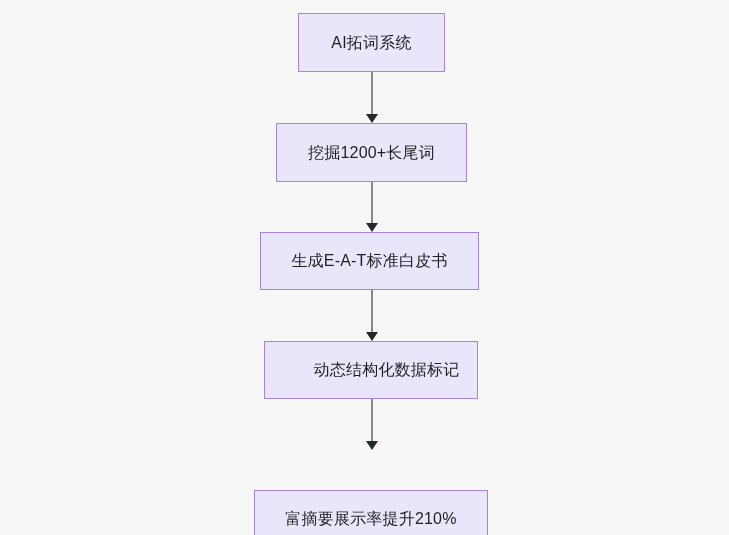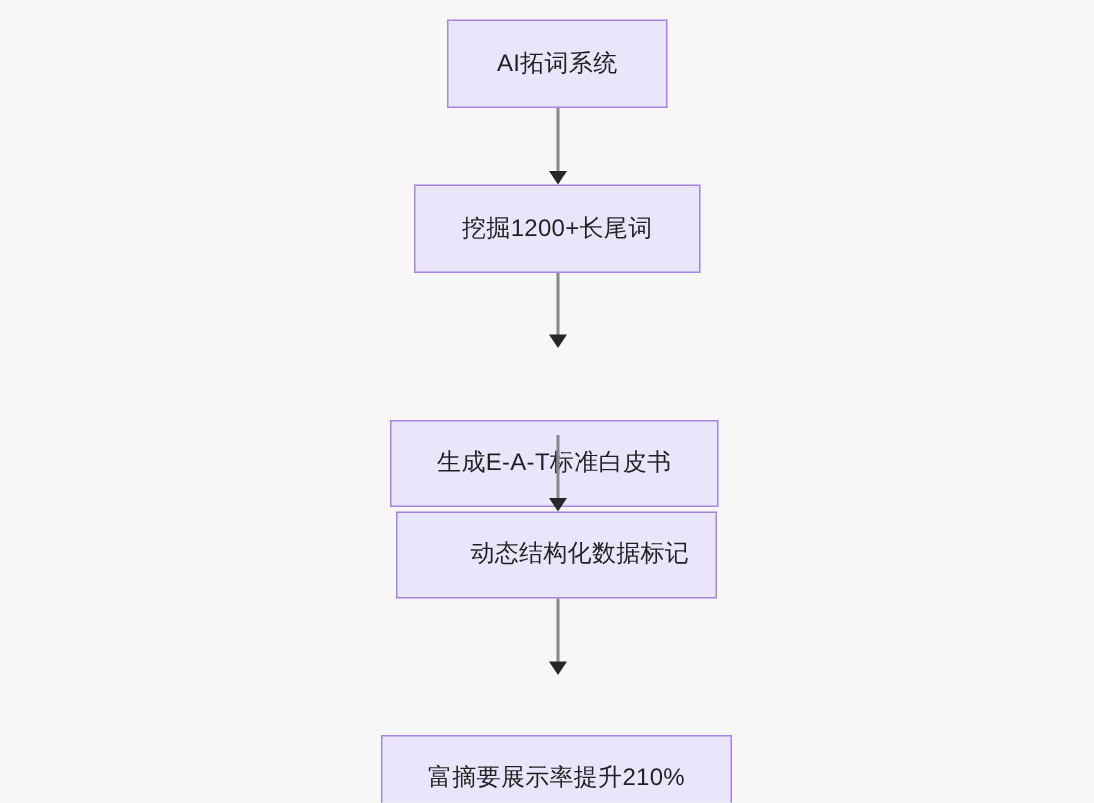--- a/index.html
+++ b/index.html
@@ -63,21 +63,21 @@
 <div id="flowchart">
 
   <div class="node" style="left: 298px; top: 13px; width: 147px; height: 59px; background: rgb(233, 230, 251); border-color: rgb(168, 132, 222); color: rgb(31, 32, 32);">
     <span class="node-label">AI拓词系统</span>
   </div>
 
   <div class="node" style="left: 276px; top: 123px; width: 191px; height: 59px; background: rgb(233, 230, 251); border-color: rgb(168, 132, 222); color: rgb(31, 32, 32);">
     <span class="node-label">挖掘1200+长尾词</span>
   </div>
 
-  <div class="node" style="left: 260px; top: 232px; width: 219px; height: 58px; background: rgb(233, 230, 251); border-color: rgb(168, 132, 222); color: rgb(31, 32, 32); margin-top: 48px;">
+  <div class="node" style="left: 260px; top: 232px; width: 219px; height: 58px; background: rgb(233, 230, 251); border-color: rgb(168, 132, 222); color: rgb(31, 32, 32);">
     <span class="node-label">生成E-A-T标准白皮书</span>
   </div>
 
   <div class="node" style="left: 264px; top: 341px; width: 214px; height: 58px; background: rgb(233, 230, 251); border-color: rgb(168, 132, 222); color: rgb(31, 32, 32); padding-left: 31px;">
     <span class="node-label">动态结构化数据标记</span>
   </div>
 
   <div class="node" style="left: 254px; top: 450px; width: 234px; height: 58px; background: rgb(233, 230, 251); border-color: rgb(168, 132, 222); color: rgb(31, 32, 32); margin-top: 40px;">
     <span class="node-label">富摘要展示率提升210%</span>
   </div>

